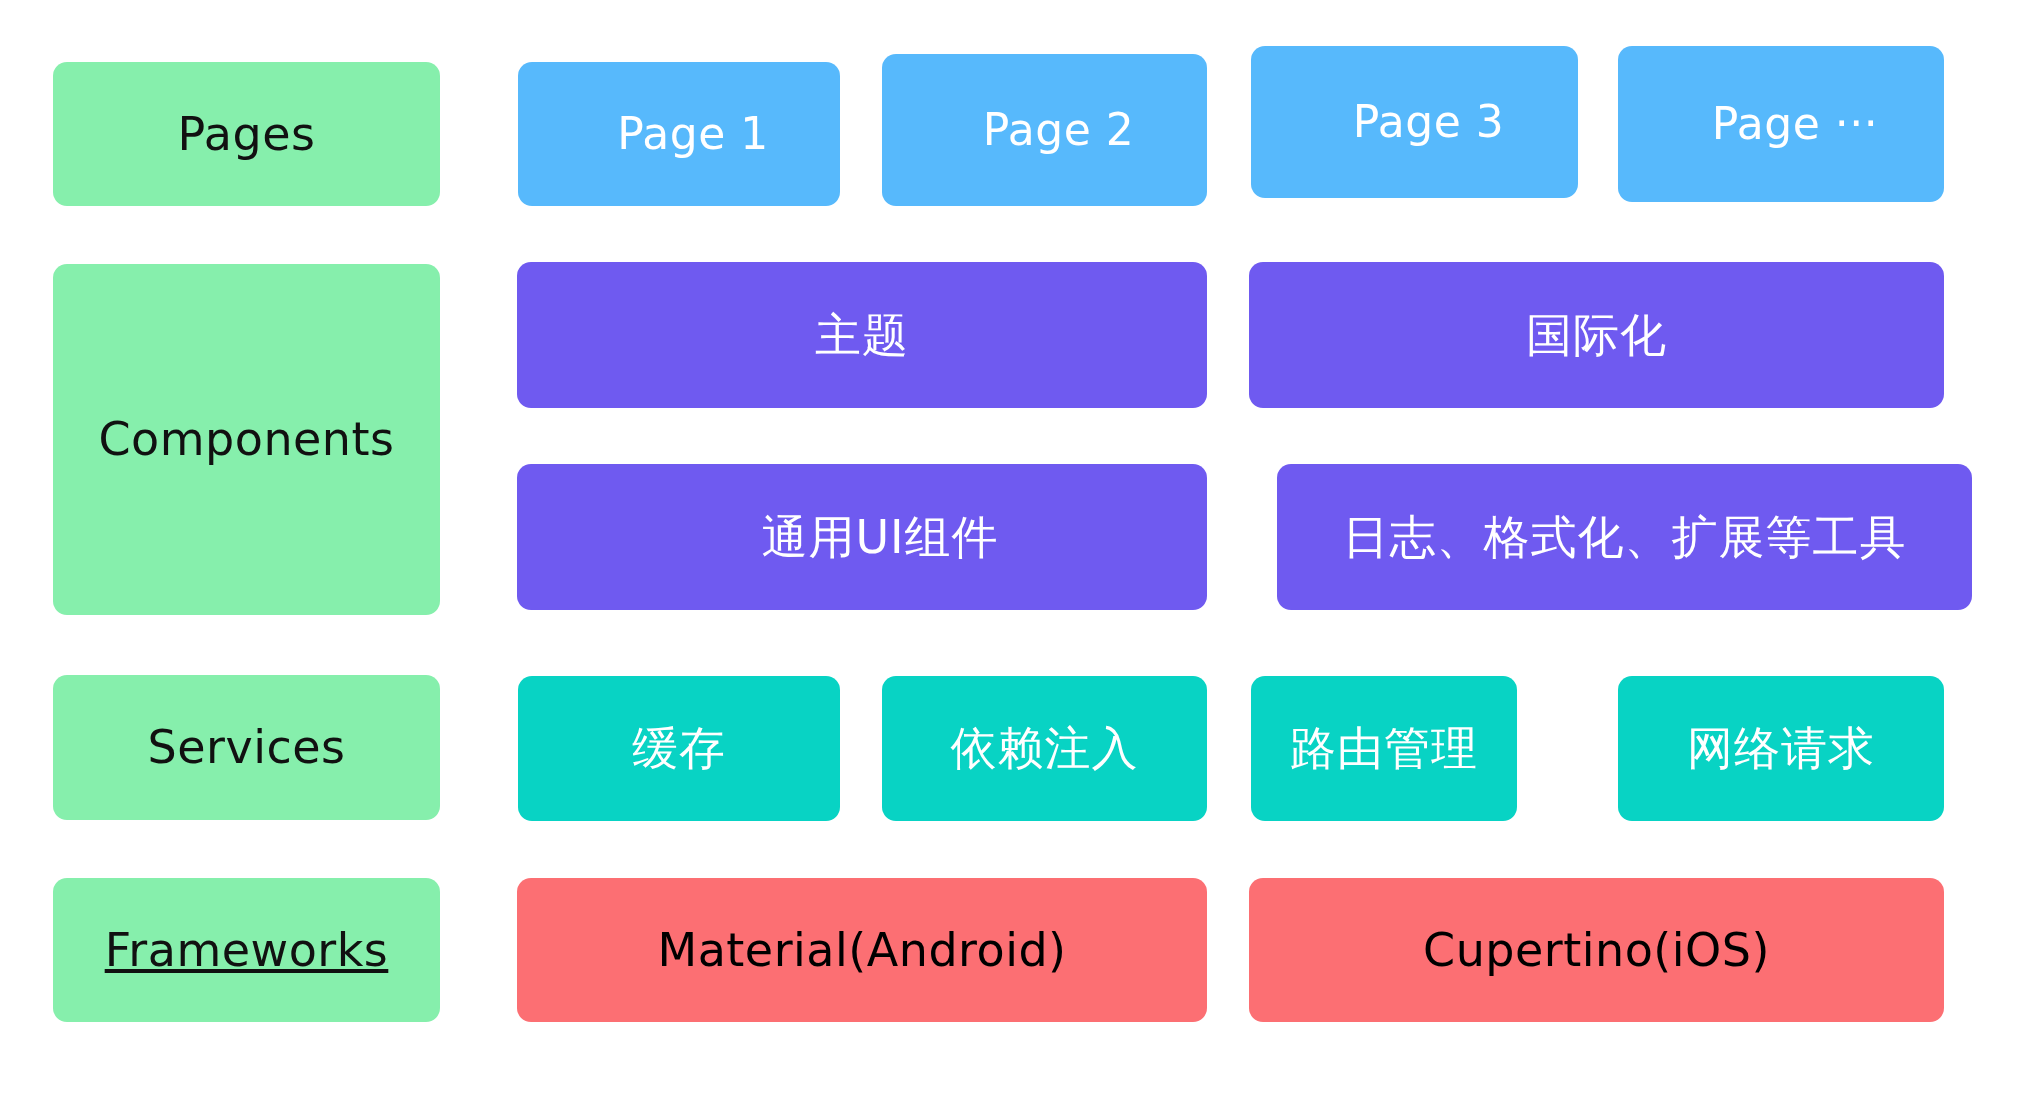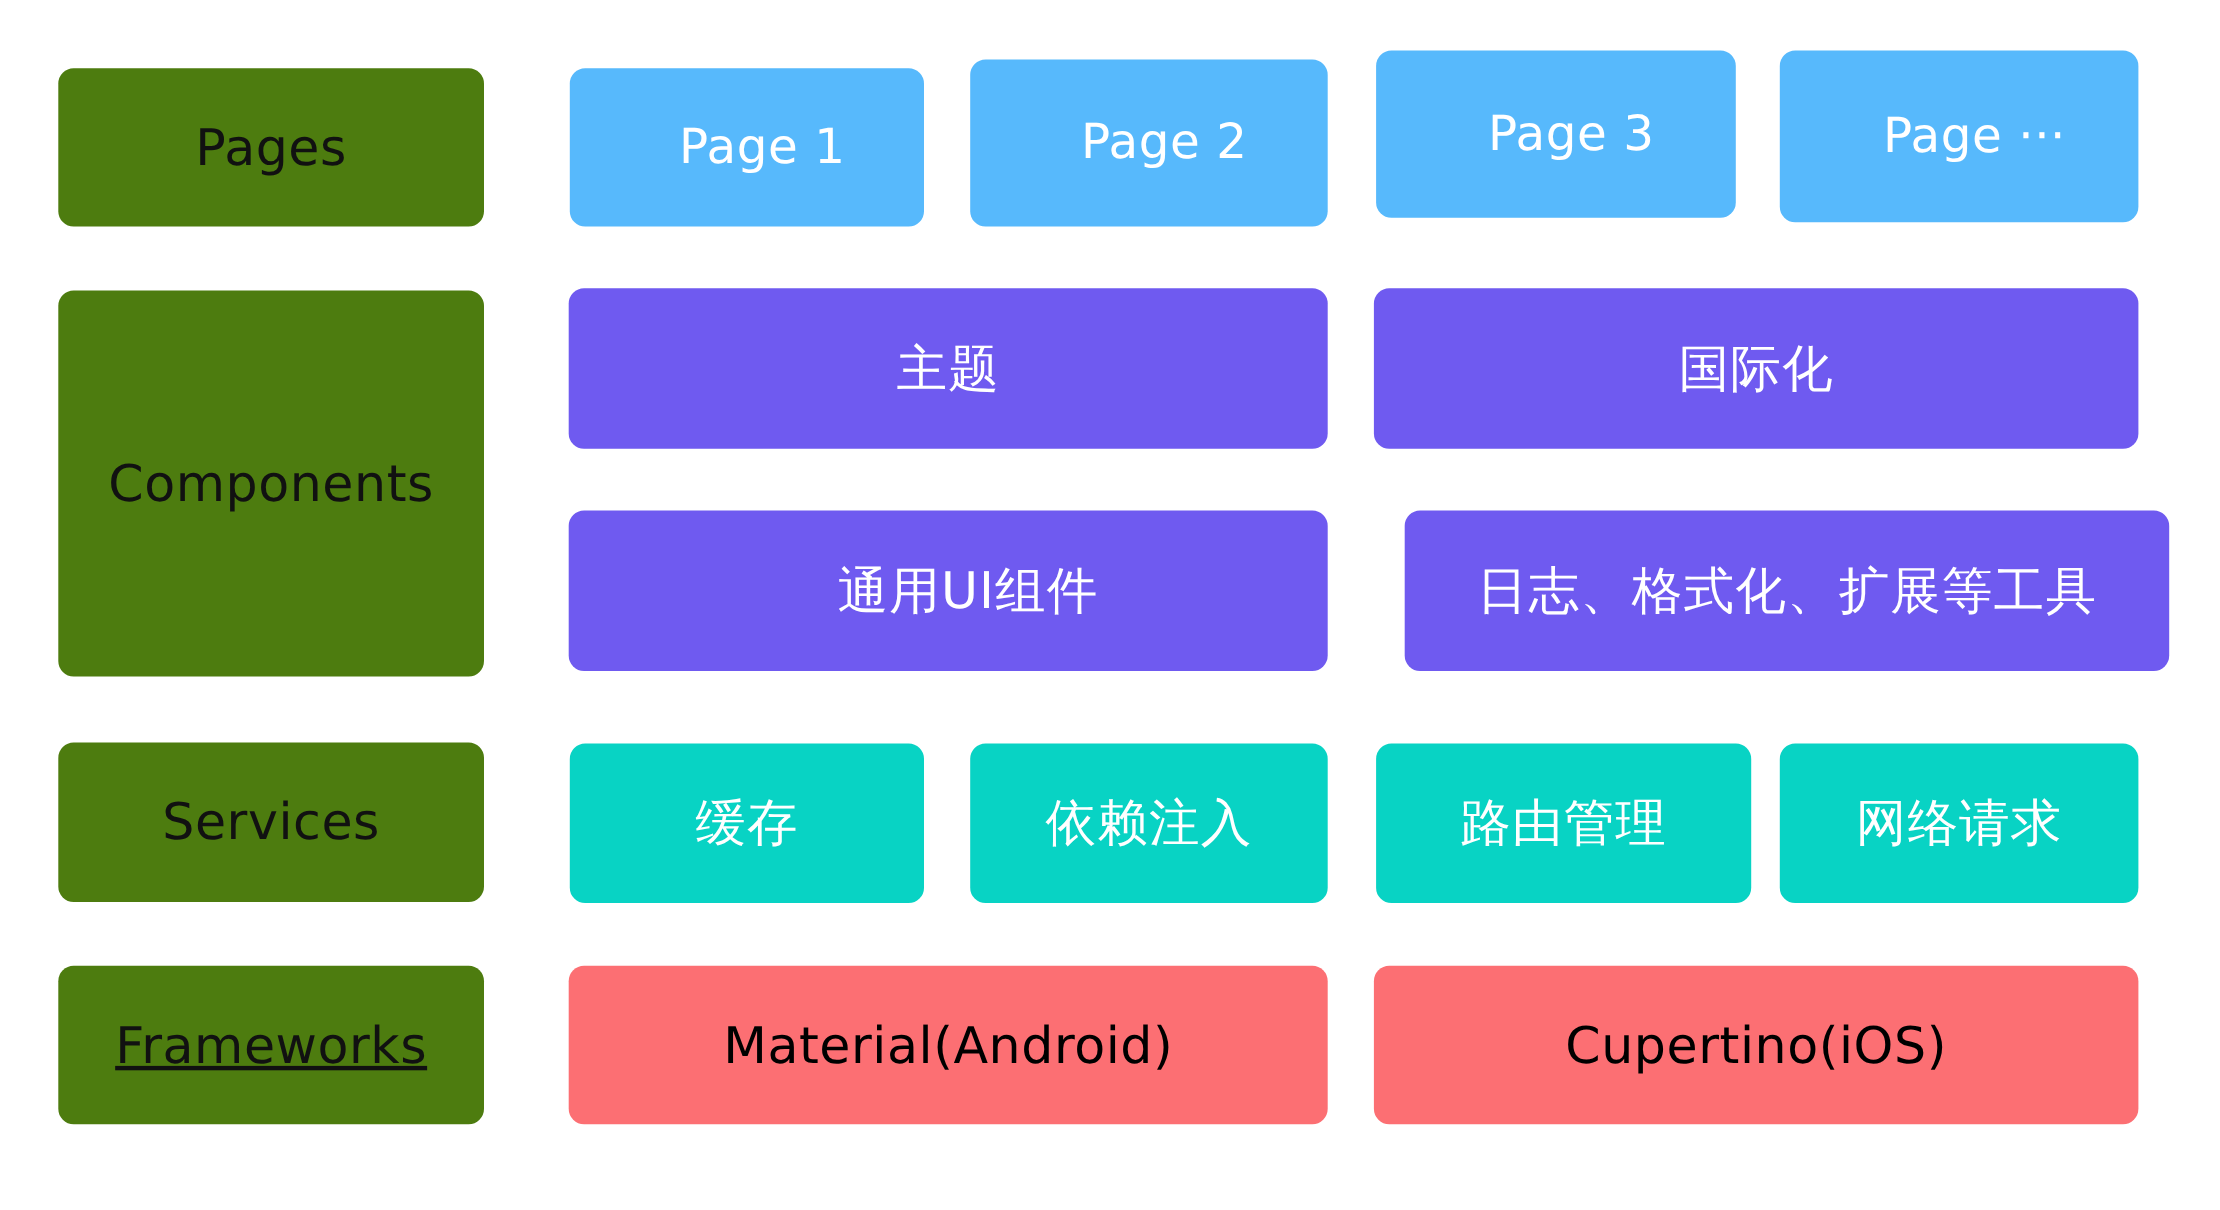--- a/index.html
+++ b/index.html
@@ -24,21 +24,21 @@
     border-radius: 14px;
     display: flex;
     align-items: center;
     justify-content: center;
     box-sizing: border-box;
     text-align: center;
     line-height: 1.1;
     -webkit-font-smoothing: antialiased;
   }
   .label-box {
-    background: #4d7c0f;
+    background: #86efac;
     color: #111111;
     font-size: 46px;
     letter-spacing: 0.5px;
   }
   .pages-box {
     background: #57B9FC;
     color: #ffffff;
     font-size: 44px;
     letter-spacing: 0.5px;
     padding-left: 28px;
@@ -115,21 +115,21 @@
   </div>
 
   <div class="box services-box cjk" style="left:518px; top:676px; width:322px; height:145px;">
     <span>缓存</span>
   </div>
 
   <div class="box services-box cjk" style="left:882px; top:676px; width:325px; height:145px;">
     <span>依赖注入</span>
   </div>
 
-  <div class="box services-box cjk" style="left:1251px; top:676px; width:341px; height:145px;">
+  <div class="box services-box cjk" style="left:1251px; top:676px; width:266px; height:145px;">
     <span>路由管理</span>
   </div>
 
   <div class="box services-box cjk" style="left:1618px; top:676px; width:326px; height:145px;">
     <span>网络请求</span>
   </div>
 
   <div class="box label-box" style="left:53px; top:878px; width:387px; height:144px;text-decoration:underline;">
     <span>Frameworks</span>
   </div>

